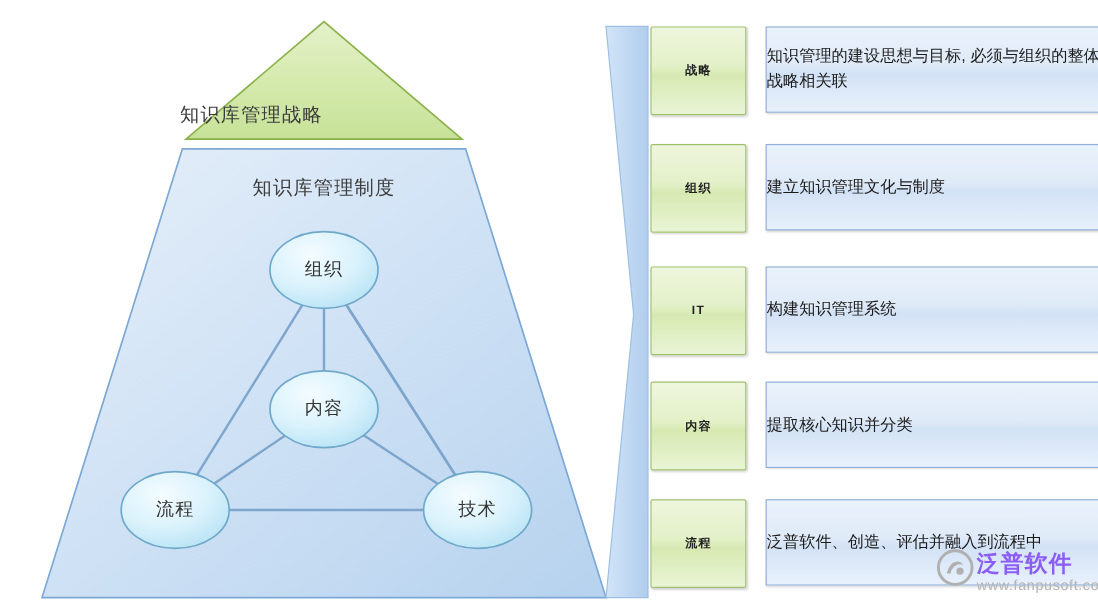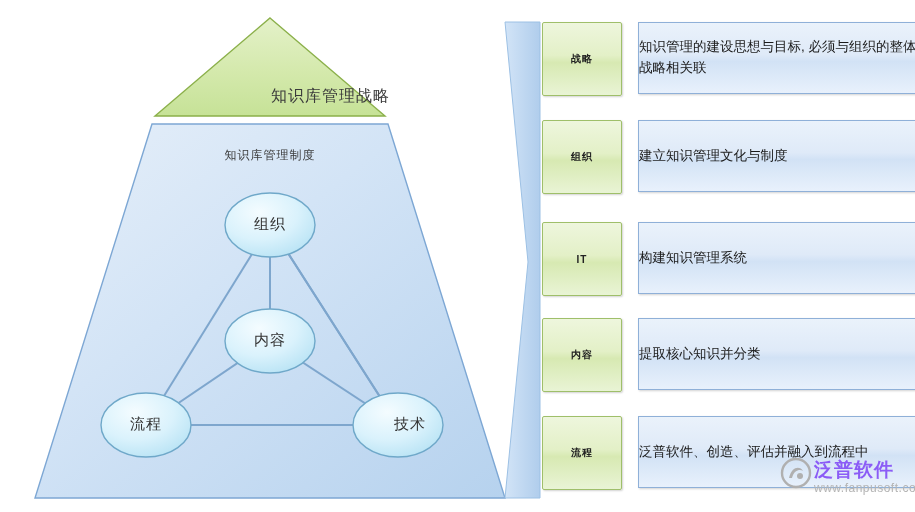--- a/index.html
+++ b/index.html
@@ -21,32 +21,32 @@
     height: 512px;
   }
   .abs { position: absolute; }
 
   
   .apex-label {
     position: absolute;
     left: 150px;
     top: 86px;
     width: 240px;
-    text-align: right;
+    text-align: left;
     font-size: 16px;
     color: #3b3b3b;
     letter-spacing: 1px;
   }
   .policy-label {
     position: absolute;
     left: 140px;
     top: 147px;
     width: 260px;
     text-align: center;
-    font-size: 12px;
+    font-size: 16px;
     color: #3b3b3b;
     letter-spacing: 1px;
   }
 
   
   .node-label {
     position: absolute;
     text-align: center;
     font-size: 15px;
     color: #333333;
@@ -166,21 +166,21 @@
     <ellipse cx="146" cy="425" rx="45" ry="32" fill="url(#nodeGrad)" stroke="#6fa8c9" stroke-width="1.4"></ellipse>
     <ellipse cx="398" cy="425" rx="45" ry="32" fill="url(#nodeGrad)" stroke="#6fa8c9" stroke-width="1.4"></ellipse>
   </svg>
 
   <div class="apex-label">知识库管理战略</div>
   <div class="policy-label">知识库管理制度</div>
 
   <div class="node-label" style="left:225px; top:215px; width:90px;">组织</div>
   <div class="node-label" style="left:225px; top:331px; width:90px;">内容</div>
   <div class="node-label" style="left:101px; top:415px; width:90px;">流程</div>
-  <div class="node-label" style="left:353px; top:415px; width:90px;padding-left:12px;">技术</div>
+  <div class="node-label" style="left:353px; top:415px; width:90px;">技术</div>
 
   <div class="row" style="top:22px;">
     <div class="key-box">战略</div>
     <div class="desc-box">知识管理的建设思想与目标, 必须与组织的整体战略相关联</div>
   </div>
 
   <div class="row" style="top:120px;">
     <div class="key-box">组织</div>
     <div class="desc-box">建立知识管理文化与制度</div>
   </div>

